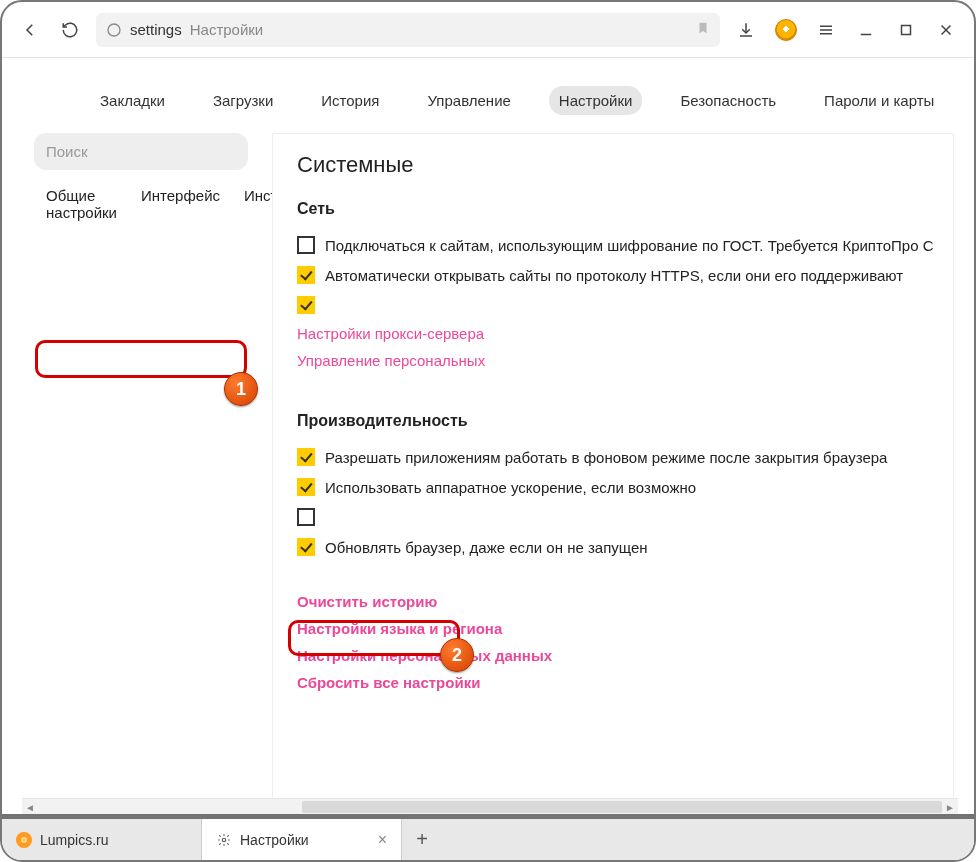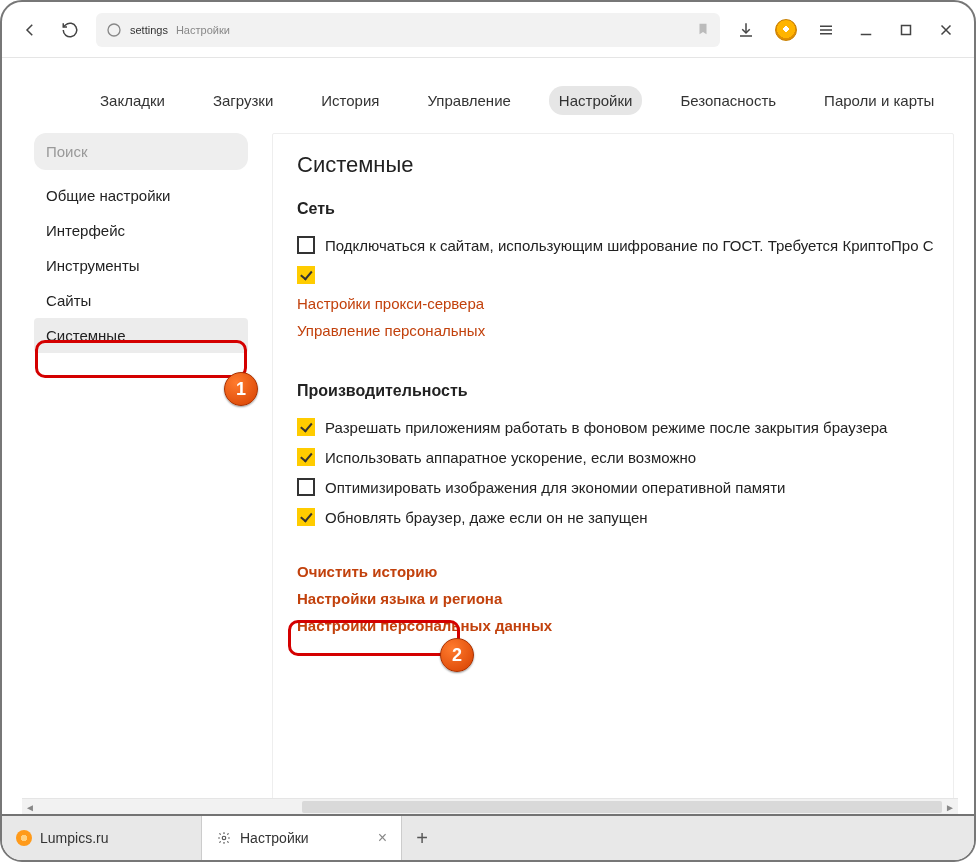--- a/index.html
+++ b/index.html
@@ -5,60 +5,60 @@
   * { box-sizing: border-box; margin: 0; padding: 0; font-family: Arial, Helvetica, sans-serif; }
   body { width: 976px; height: 862px; background: #fff; overflow: hidden; position: relative; }
 
   
   .frame { position: absolute; inset: 0; border: 2px solid #777; border-radius: 22px; overflow: hidden; background: #fff; }
 
   
   .toolbar { height: 56px; display: flex; align-items: center; padding: 0 14px; gap: 12px; border-bottom: 1px solid #e5e5e5; }
   .tb-icon { width: 28px; height: 28px; display: flex; align-items: center; justify-content: center; color: #444; border-radius: 4px; }
   .tb-icon svg { width: 18px; height: 18px; }
-  .addr-bar { flex: 1; height: 34px; background: #f2f2f2; border-radius: 6px; display: flex; align-items: center; padding: 0 10px; gap: 8px; color: #555; font-size: 11px; }
+  .addr-bar { flex: 1; height: 34px; background: #f2f2f2; border-radius: 6px; display: flex; align-items: center; padding: 0 10px; gap: 8px; color: #555; font-size: 15px; }
   .addr-bar .url-main { color: #333; }
   .addr-bar .url-sub { color: #888; }
   .addr-bar .bm { margin-left: auto; color: #888; }
   .profile-dot { width: 22px; height: 22px; border-radius: 50%; background: radial-gradient(circle at 50% 45%, #fff 0 18%, #ffb400 18% 60%, #e08f00 60% 100%); border: 1px solid #c98000; }
 
   
   .nav-row { display: flex; gap: 28px; padding: 28px 88px 18px 88px; font-size: 15px; color: #333; align-items: flex-end; }
   .nav-item { padding: 6px 10px; border-radius: 14px; white-space: nowrap; }
   .nav-item.active { background: #e6e6e6; }
 
   
   .main { display: flex; gap: 24px; padding: 0 20px 0 32px; height: calc(100% - 56px - 80px - 46px); }
   .sidebar { width: 214px; flex: 0 0 214px; }
   .search-box { background: #eee; border-radius: 12px; padding: 10px 12px; color: #999; font-size: 15px; margin-bottom: 8px; }
-  .side-list { display: flex; flex-direction: column; }
+  .side-list { display: flex; flex-direction: row; }
   .side-item { padding: 9px 12px; font-size: 15px; color: #222; border-radius: 4px; }
   .side-item.selected { background: #ececec; }
   .page-title { font-size: 22px; font-weight: 400; color: #222; margin-bottom: 22px; }
   .section-title { font-size: 16px; font-weight: 700; color: #222; margin-bottom: 12px; margin-top: 12px; }
   .check-row { display: flex; align-items: center; gap: 10px; padding: 6px 0; font-size: 15px; color: #222; white-space: nowrap; }
   .cbx { width: 18px; height: 18px; border: 2px solid #333; display: inline-flex; align-items: center; justify-content: center; flex: 0 0 18px; }
   .cbx.checked { background: #ffcc00; border-color: #ffcc00; }
   .cbx.checked::after { content: ""; width: 5px; height: 9px; border: solid #333; border-width: 0 2.5px 2.5px 0; transform: rotate(40deg) translate(-1px,-1px); }
-  .link { color: #c2410c; font-size: 15px; padding: 5px 0; display: block; }
+  .link { color: #ec4899; font-size: 15px; padding: 5px 0; display: block; }
   .link.bold { font-weight: 700; }
   .section-gap { height: 26px; }
 
   
   .hl { position: absolute; border: 3px solid #d40000; border-radius: 10px; pointer-events: none; }
   .badge { position: absolute; width: 34px; height: 34px; border-radius: 50%; background: radial-gradient(circle at 35% 30%, #ff7b2e, #d64000); color: #fff; font-weight: 700; display: flex; align-items: center; justify-content: center; font-size: 18px; box-shadow: 0 1px 2px rgba(0,0,0,.4); border: 1px solid #a83000; }
 
   
   .hscroll { position: absolute; left: 20px; right: 16px; bottom: 46px; height: 16px; background: #f2f2f2; border-top: 1px solid #e5e5e5; }
   .hscroll .thumb { position: absolute; left: 280px; top: 2px; width: 640px; height: 12px; background: #d9d9d9; border-radius: 2px; }
   .hscroll .arrow { position: absolute; top: 0; width: 16px; height: 16px; display:flex; align-items:center; justify-content:center; color:#888; font-size:10px;}
   .hscroll .arrow.l{left:0;} .hscroll .arrow.r{right:0;}
 
   
-  .tabstrip { position: absolute; left: 0; right: 0; bottom: 0; height: 46px; background: #e8e8e8; display: flex; align-items: stretch; border-top: 2px solid #737373; }
+  .tabstrip { position: absolute; left: 0; right: 0; bottom: 0; height: 46px; background: #e8e8e8; display: flex; align-items: stretch; border-top: 5px solid #737373; }
   .tab { display: flex; align-items: center; gap: 8px; padding: 0 14px; font-size: 14px; color: #333; border-right: 1px solid #ccc; min-width: 200px; position: relative; }
   .tab.active { background: #fff; }
   .tab .close { margin-left: auto; color: #888; font-size: 16px; }
   .tab .fav { width: 16px; height: 16px; }
   .fav.orange { border-radius: 50%; background: radial-gradient(circle at 50% 50%, #ffd080 0 30%, #ff9a1a 30% 100%); }
   .fav.gear { display:flex; align-items:center; justify-content:center; color:#555; }
   .newtab { width: 40px; display:flex; align-items:center; justify-content:center; color:#555; font-size:20px; }
 
   
   .main { position: relative; }
@@ -151,47 +151,51 @@
     <div class="content-wrap">
       <div class="page-title">Системные</div>
 
       <div class="section-title">Сеть</div>
       <div class="check-row">
           <span class="cbx"></span>
           <span>Подключаться к сайтам, использующим шифрование по ГОСТ. Требуется КриптоПро C</span>
         </div>
       <div class="check-row">
           <span class="cbx checked"></span>
+          <span>Автоматически открывать сайты по протоколу HTTPS, если они его поддерживают</span>
+        </div>
+      <div class="check-row">
+          <span class="cbx checked"></span>
         </div>
       <a class="link">Настройки прокси-сервера</a>
       <a class="link">Управление персональных</a>
 
       <div class="section-gap"></div>
       <div class="section-title">Производительность</div>
       <div class="check-row">
           <span class="cbx checked"></span>
           <span>Разрешать приложениям работать в фоновом режиме после закрытия браузера</span>
         </div>
       <div class="check-row">
           <span class="cbx checked"></span>
           <span>Использовать аппаратное ускорение, если возможно</span>
         </div>
       <div class="check-row">
           <span class="cbx"></span>
-          <span>Оптимизировать изображения для экономии оперативной памяти</span>
         </div>
       <div class="check-row">
           <span class="cbx checked"></span>
           <span>Обновлять браузер, даже если он не запущен</span>
         </div>
 
       <div class="section-gap"></div>
       <a class="link bold">Очистить историю</a>
       <a class="link bold">Настройки языка и региона</a>
       <a class="link bold">Настройки персональных данных</a>
+      <a class="link bold">Сбросить все настройки</a>
     </div>
   </div>
 
   <div class="hscroll">
     <div class="arrow l">◄</div>
     <div class="thumb"></div>
     <div class="arrow r">►</div>
   </div>
 
   <div class="tabstrip">

